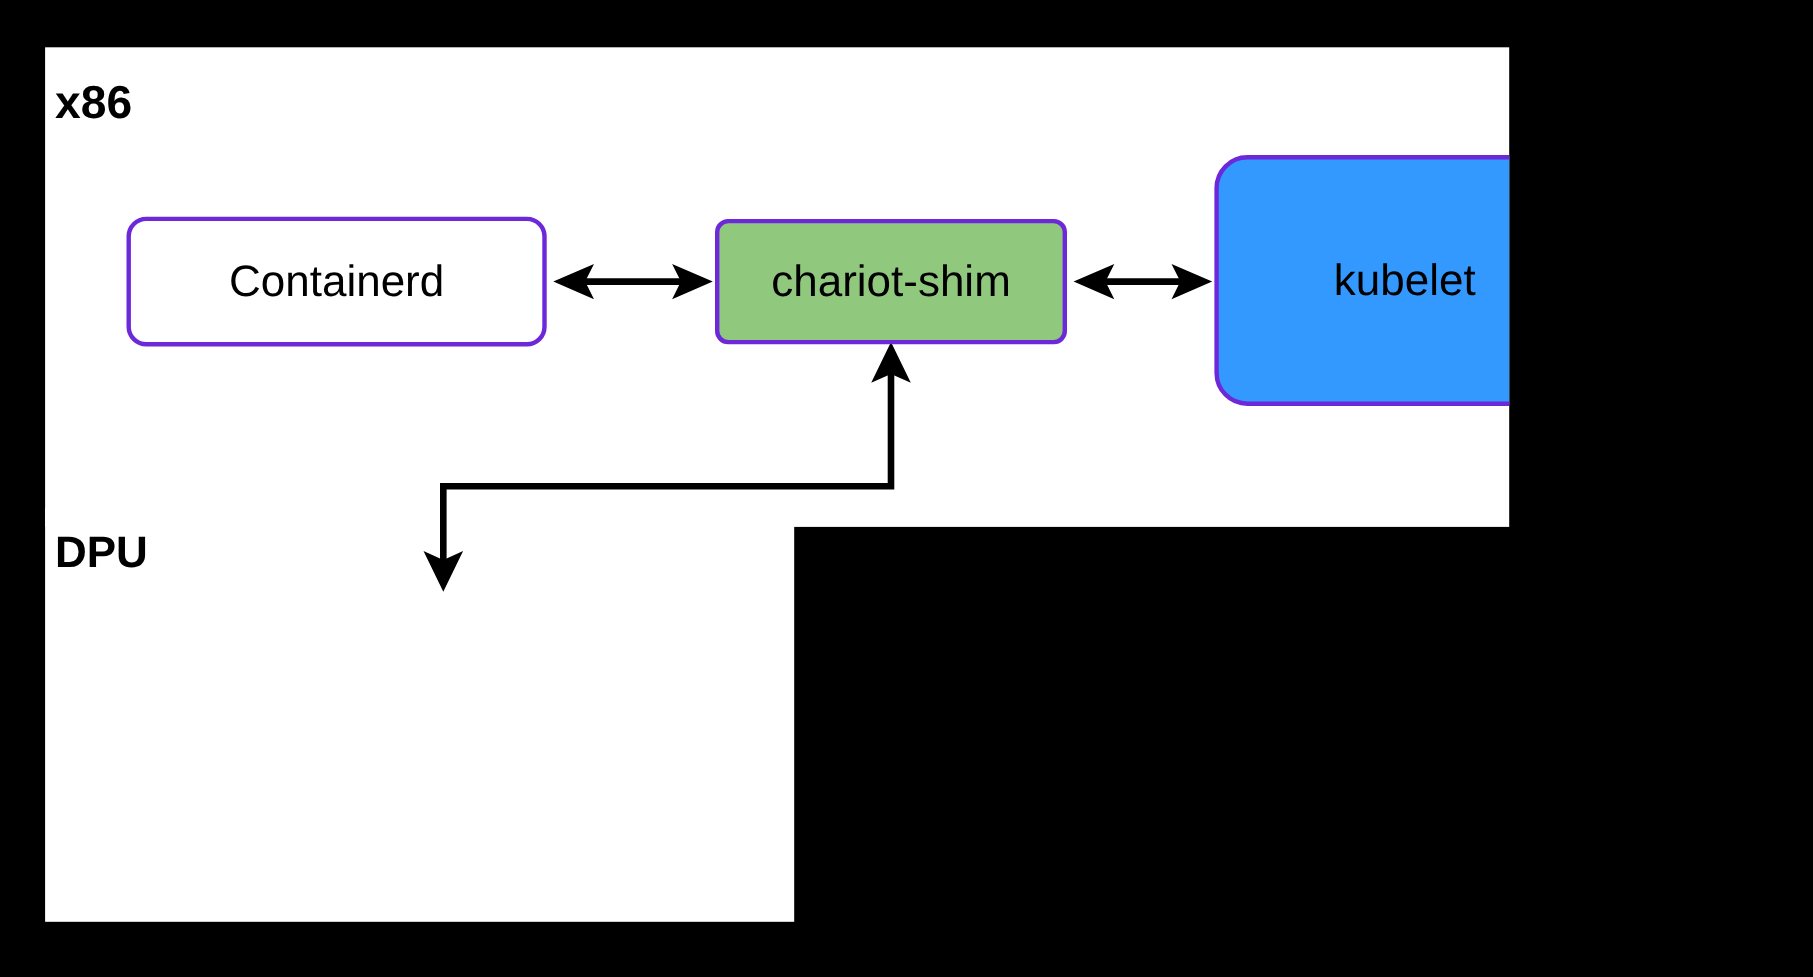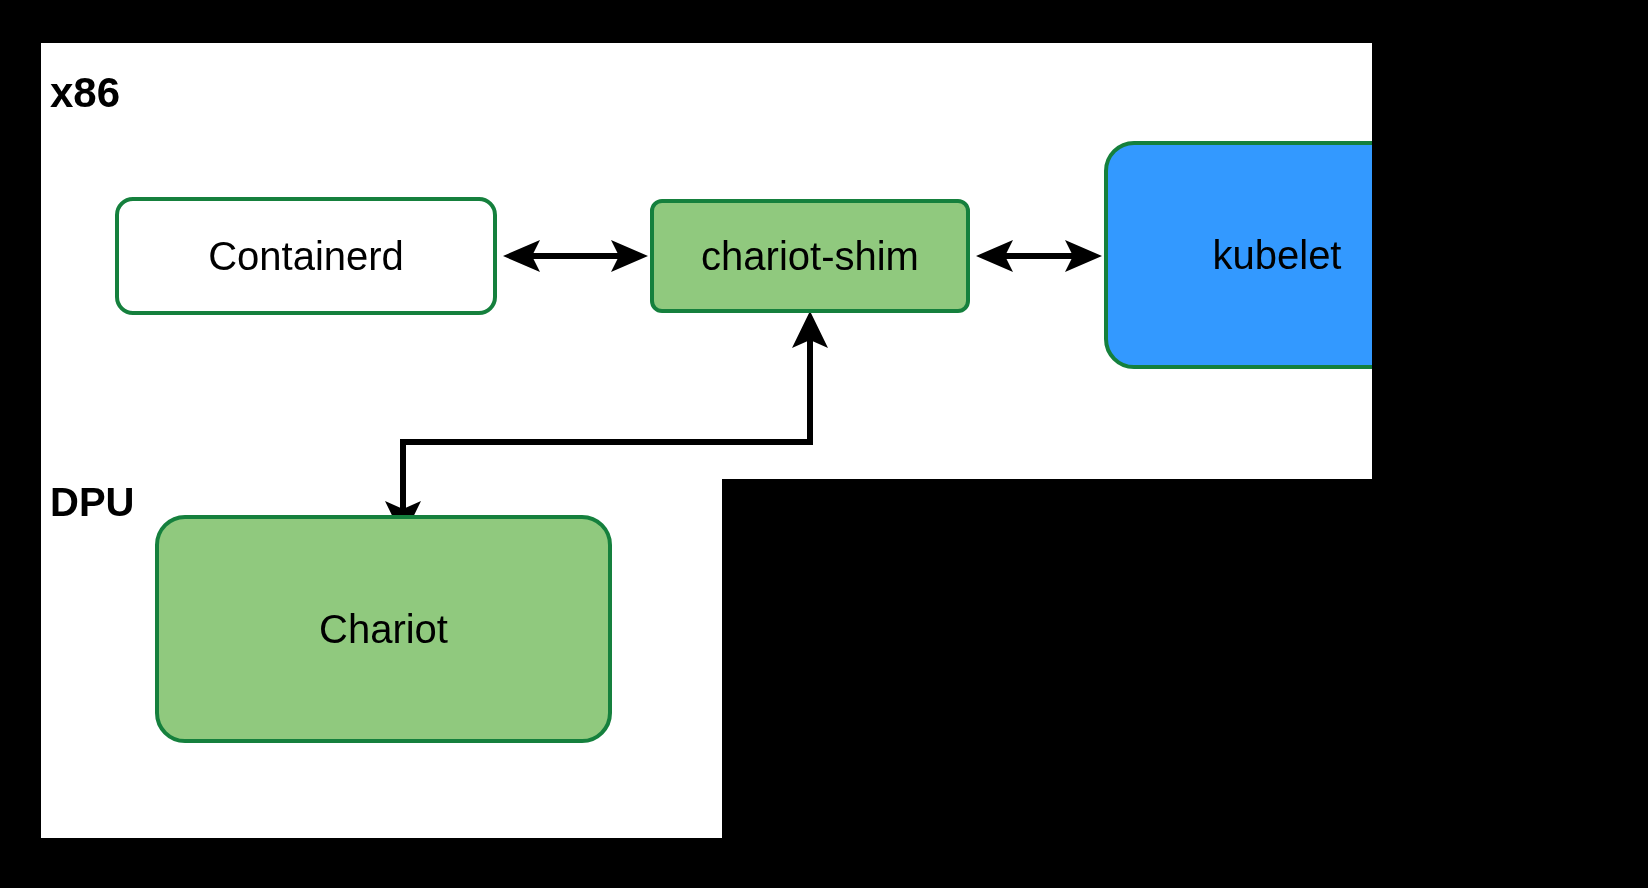--- a/index.html
+++ b/index.html
@@ -35,21 +35,21 @@
     position: absolute;
     font-weight: bold;
     color: #000000;
     letter-spacing: 0px;
     white-space: nowrap;
     line-height: 1;
   }
   .node {
     position: absolute;
     box-sizing: border-box;
-    border: 4px solid #15803d;
+    border: 4px solid #6d28d9;
     display: flex;
     align-items: center;
     justify-content: center;
     color: #000000;
     text-align: center;
     line-height: 1.1;
     white-space: nowrap;
   }
   #zone-x86 {
     left: 41px;
@@ -155,15 +155,14 @@
 
   <div class="zone-label" id="label-x86">x86</div>
   <div class="zone-label" id="label-dpu">DPU</div>
 
   <div class="node" id="node-containerd">Containerd</div>
 
   <div class="node" id="node-chariot-shim">chariot-shim</div>
 
   <div class="node" id="node-kubelet">kubelet</div>
 
-  <div class="node" id="node-chariot">Chariot</div>
 
 </div>
 
 </body></html>

